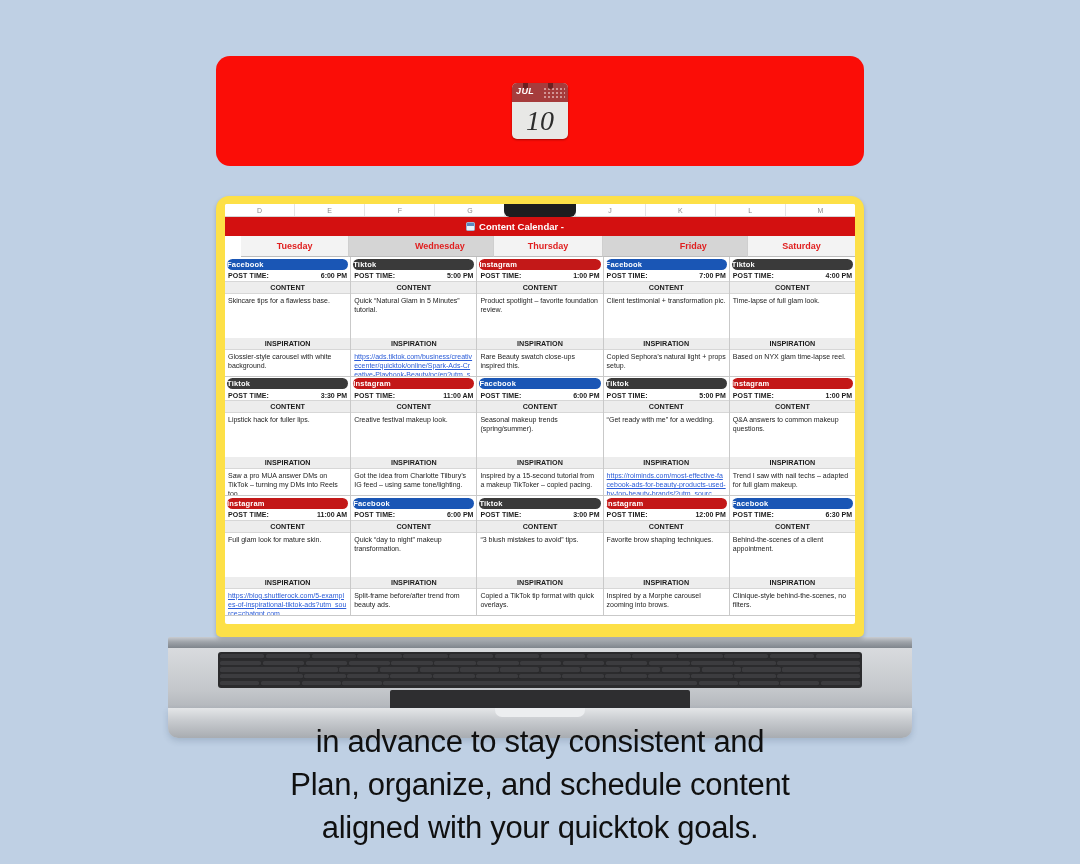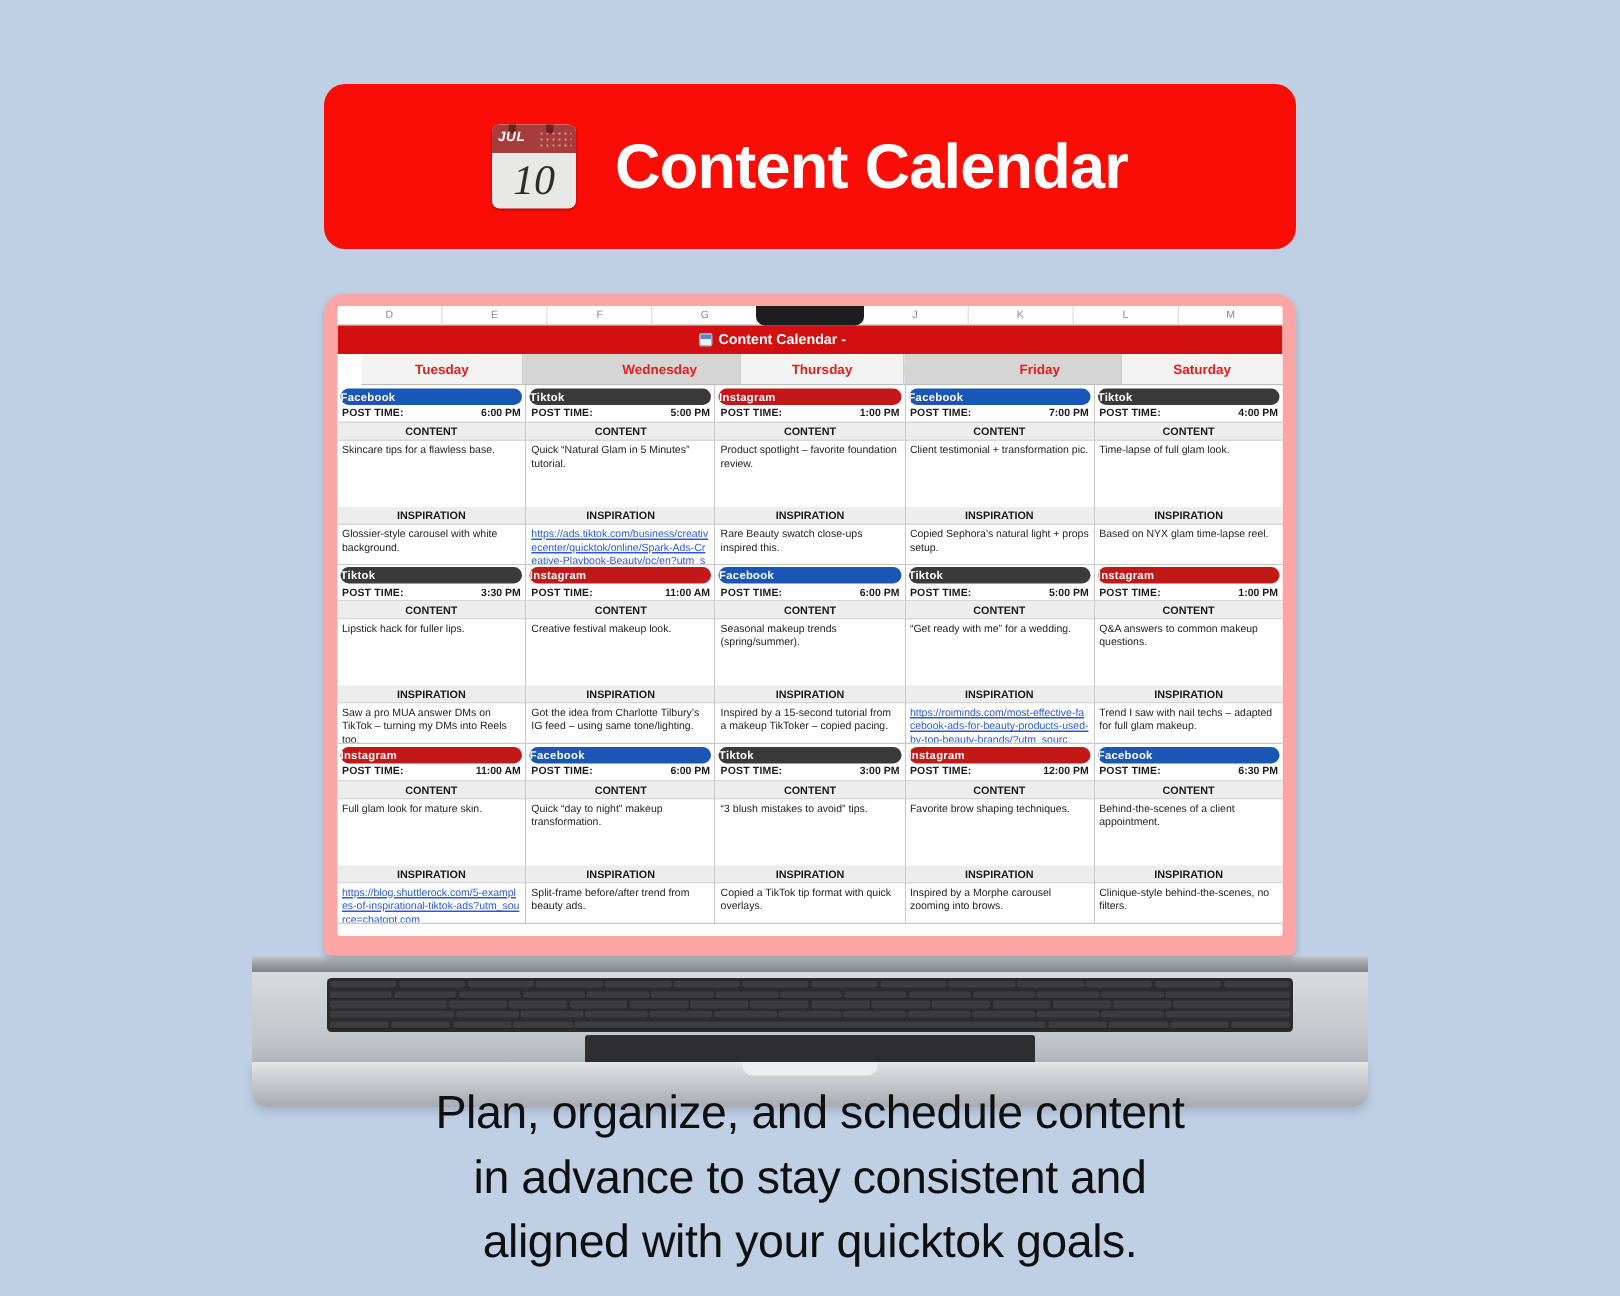--- a/index.html
+++ b/index.html
@@ -57,21 +57,21 @@
   }
   .banner-title {
     font-size: 42px; font-weight: bold; color: #fff;
     letter-spacing: -0.5px; white-space: nowrap;
   }
 
   
   .laptop { position: absolute; left: 168px; top: 196px; width: 744px; }
   .lid {
     width: 648px; margin: 0 auto;
-    background: #fca5a5;
+    background: #fde047;
     border-radius: 13px 13px 5px 5px;
     padding: 8px 9px 13px 9px;
     position: relative;
     box-shadow: 0 2px 4px rgba(0,0,0,.18);
   }
   .notch {
     position: absolute; left: 50%; top: 8px; transform: translateX(-50%);
     width: 72px; height: 13px; background: #1d1d1f;
     border-radius: 0 0 6px 6px; z-index: 5;
   }
@@ -233,21 +233,20 @@
 
   <div class="banner">
     <div class="cal-icon">
       <div class="cal-top"></div>
       <div class="cal-dots"></div>
       <div class="cal-ring r1"></div>
       <div class="cal-ring r2"></div>
       <div class="cal-mon">JUL</div>
       <div class="cal-day">10</div>
     </div>
-    <div class="banner-title">Content Calendar</div>
   </div>
 
   <div class="laptop">
     <div class="lid">
       <div class="notch"></div>
       <div class="screen">
 
         <div class="colstrip">
             <div class="cl">D</div>
             <div class="cl">E</div>
@@ -563,18 +562,18 @@
           </div>
         </div>
       <div class="trackpad"></div>
     </div>
     <div class="base-bottom">
       <div class="notch-front"></div>
     </div>
   </div>
 
   <div class="caption">
+    <div>in advance to stay consistent and</div>
     <div>Plan, organize, and schedule content</div>
-    <div>in advance to stay consistent and</div>
     <div>aligned with your quicktok goals.</div>
   </div>
 
 </div>
 
 </body></html>

